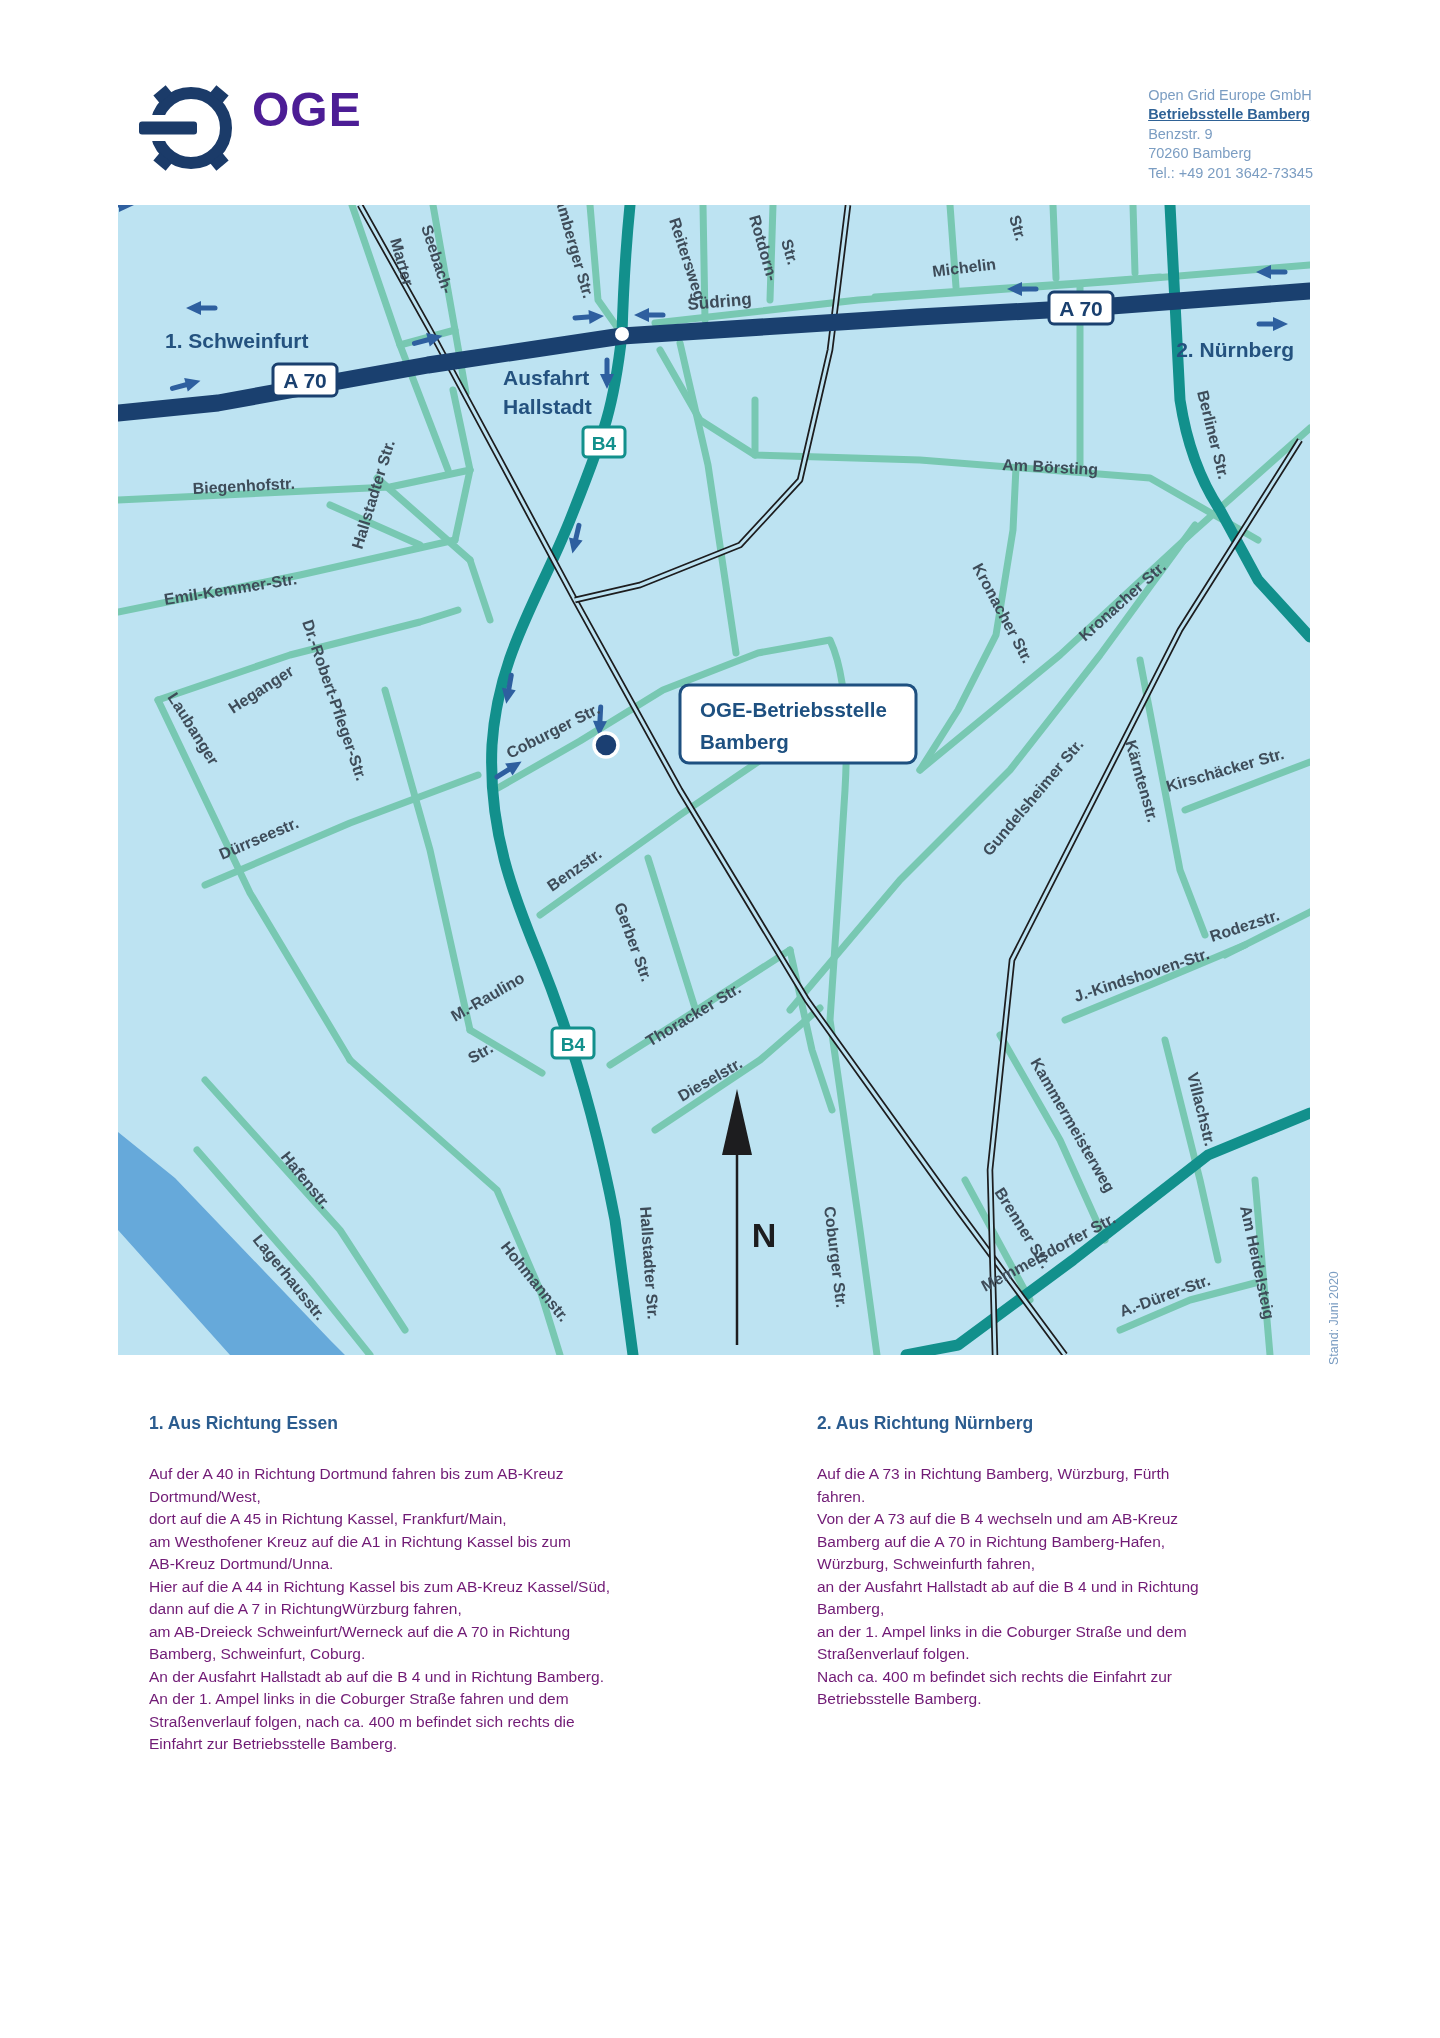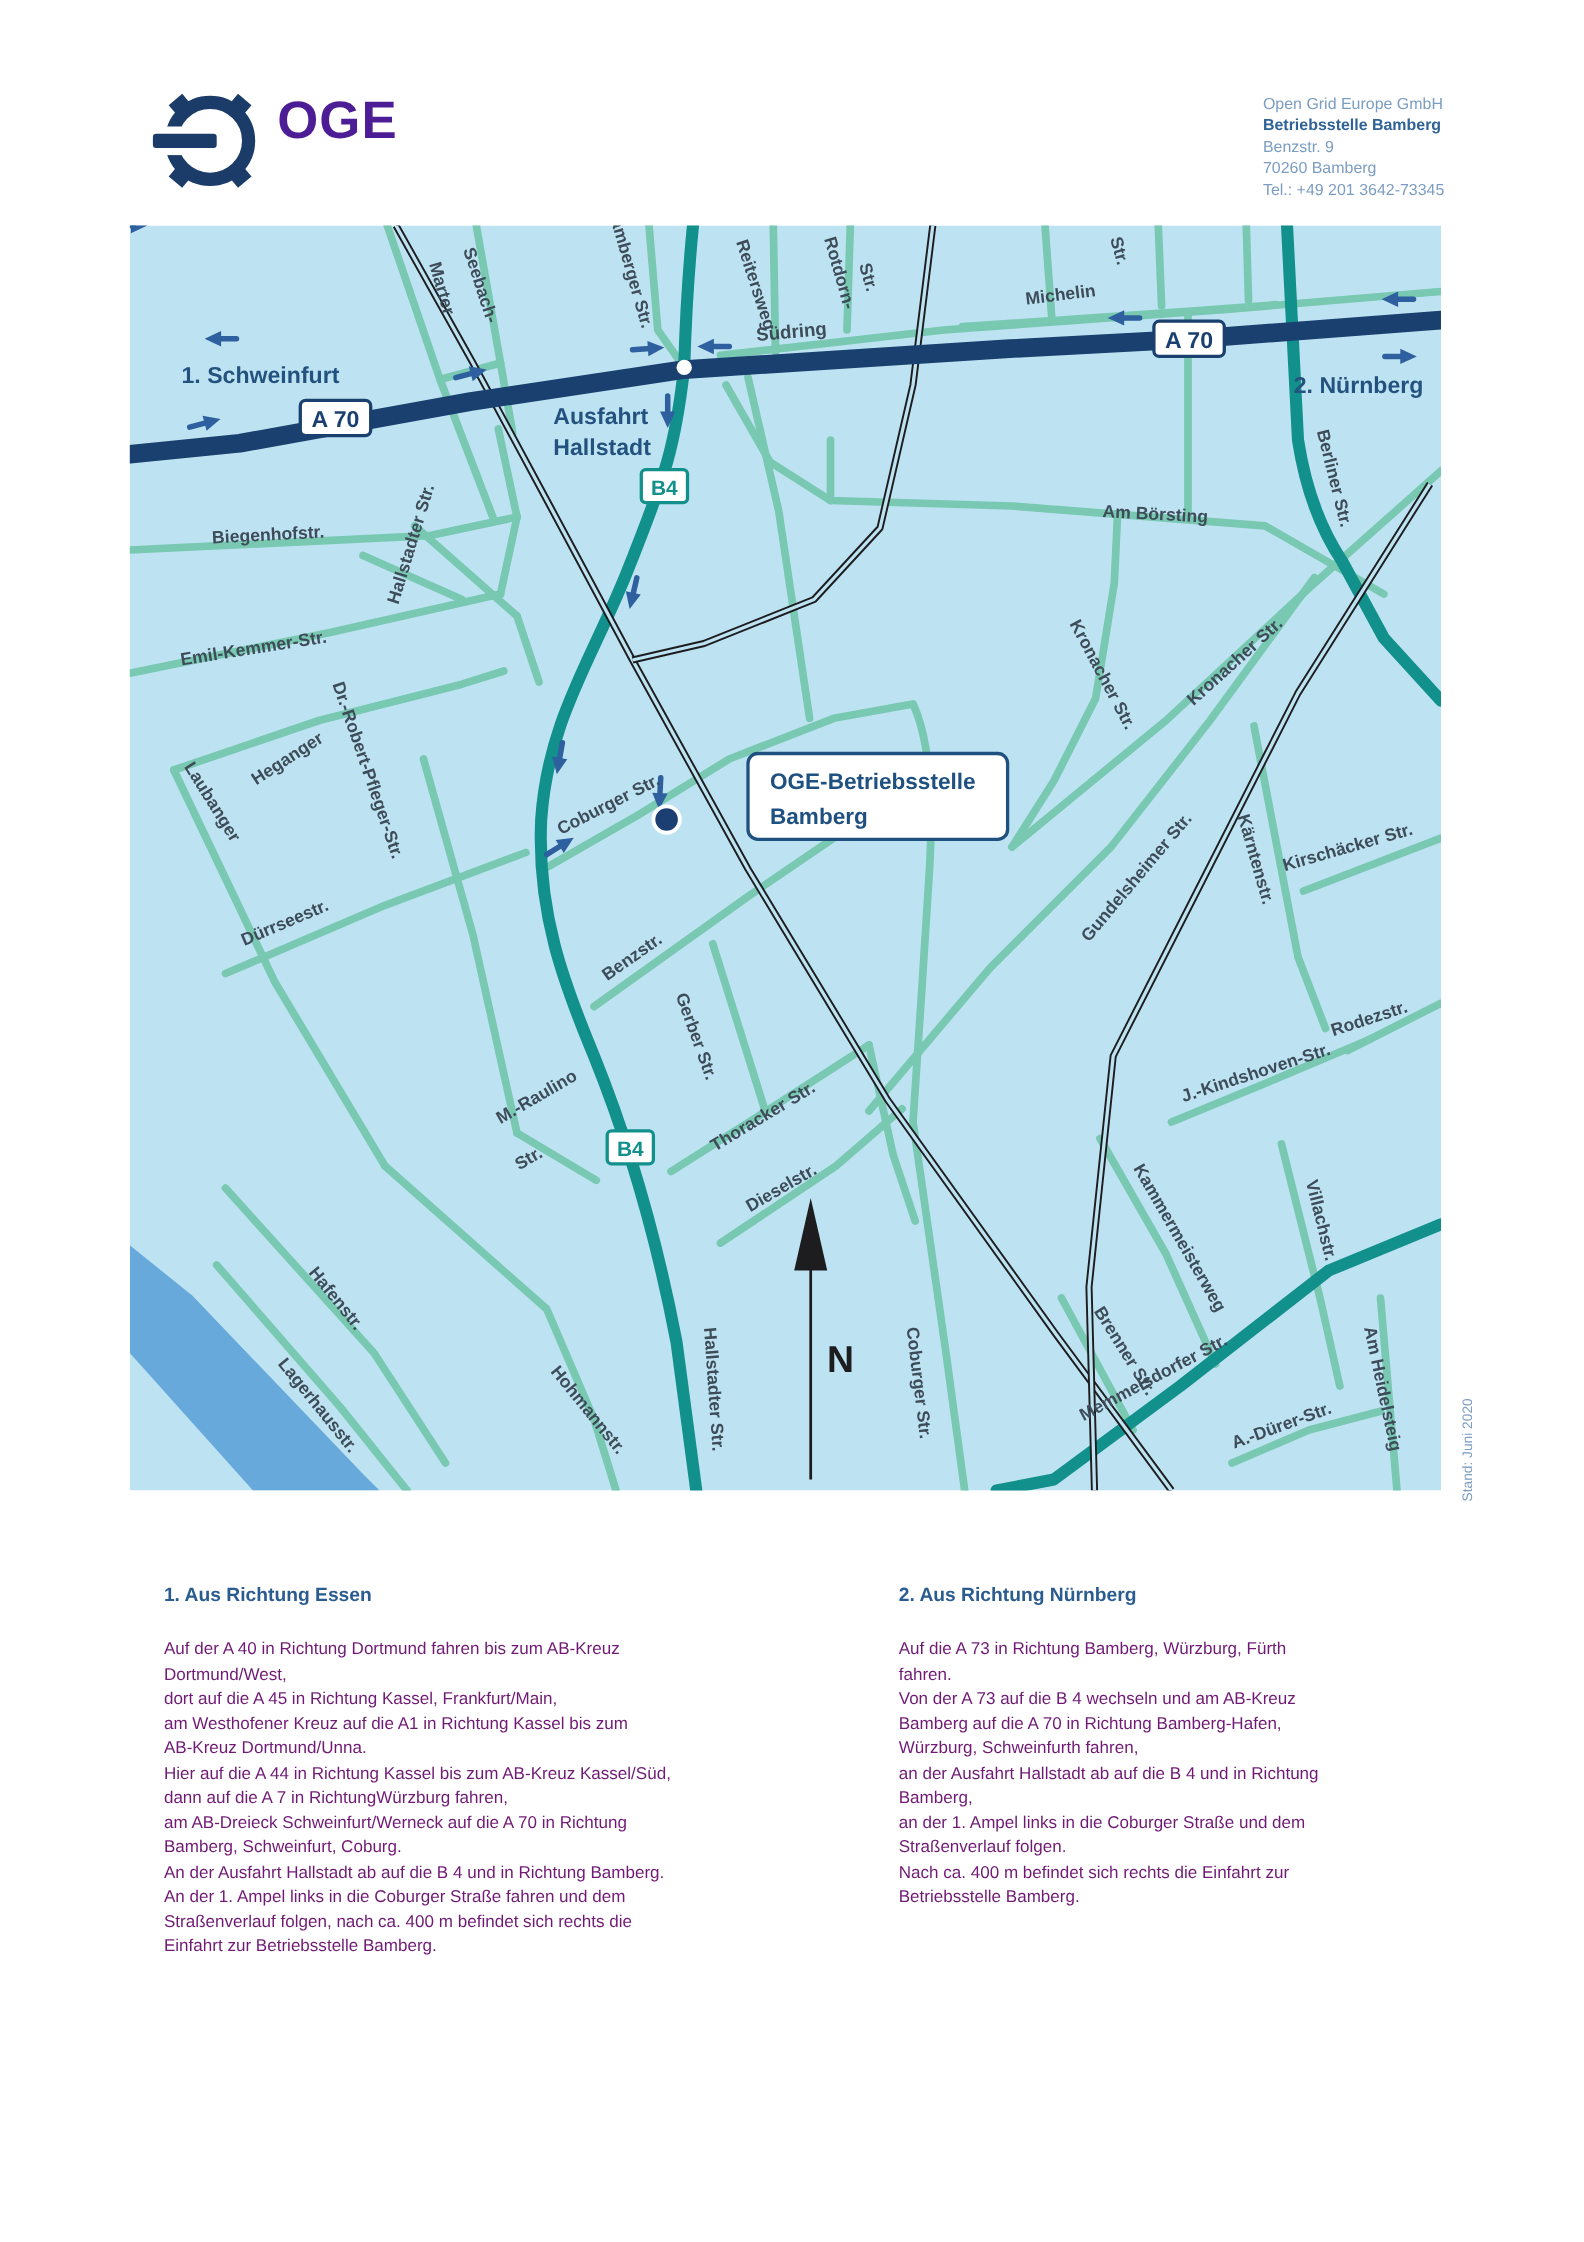--- a/index.html
+++ b/index.html
@@ -3,25 +3,25 @@
 <meta charset="utf-8">
 <style>
   html,body{margin:0;padding:0;}
   body{width:1440px;height:2038px;position:relative;background:#ffffff;
        font-family:"Liberation Sans",sans-serif;overflow:hidden;}
   .logo-icon{position:absolute;left:138px;top:84px;}
   .logo-text{position:absolute;left:252px;top:86px;font-size:48px;font-weight:800;
              color:#4c1d95;letter-spacing:1px;line-height:1;}
   .address{position:absolute;right:127px;top:86px;text-align:left;font-size:14.5px;
            line-height:19.4px;color:#7b9dc2;}
-  .address .bold{font-weight:700;color:#2f6296;}
+  .address .bold{font-weight:700;color:#2f6296;text-decoration:underline;}
   .map-wrap{position:absolute;left:118px;top:205px;width:1192px;height:1150px;}
   .stand{position:absolute;left:1327px;top:1227px;height:138px;font-size:12.5px;
          color:#7b9dc2;writing-mode:vertical-rl;transform:rotate(180deg);}
-  .col{position:absolute;width:560px;margin-top:26px;}
+  .col{position:absolute;width:560px;}
   .col h2{font-size:17.5px;font-weight:700;color:#2b5c8f;margin:0;}
   .col p{margin:29px 0 0;font-size:15.5px;line-height:22.5px;color:#701a75;white-space:pre;}
   .col1{left:149px;top:1413px;}
   .col2{left:817px;top:1413px;}
   
   .st{fill:none;stroke:#78c8b2;stroke-width:7;stroke-linecap:round;stroke-linejoin:round;}
   .rd{fill:none;stroke:#12908c;stroke-width:11;stroke-linecap:round;stroke-linejoin:round;}
   .hw{fill:none;stroke:#1a406f;stroke-width:17;stroke-linecap:round;stroke-linejoin:round;}
   .railo{fill:none;stroke:#1d1d1f;stroke-width:6.5;stroke-linejoin:round;}
   .raili{fill:none;stroke:#bde3f2;stroke-width:3;stroke-linejoin:round;}

